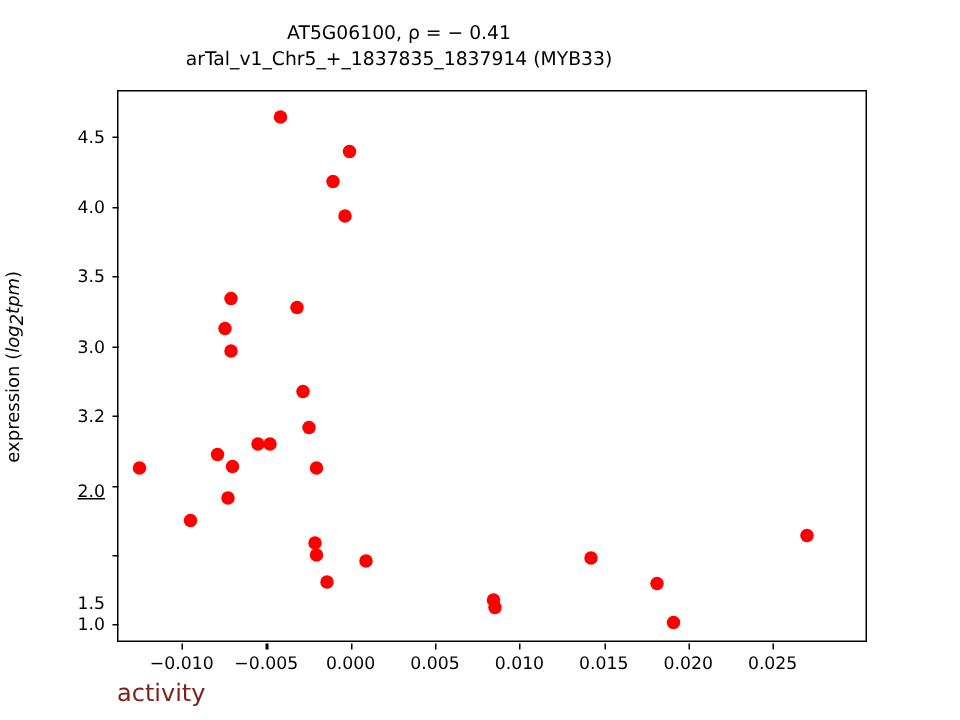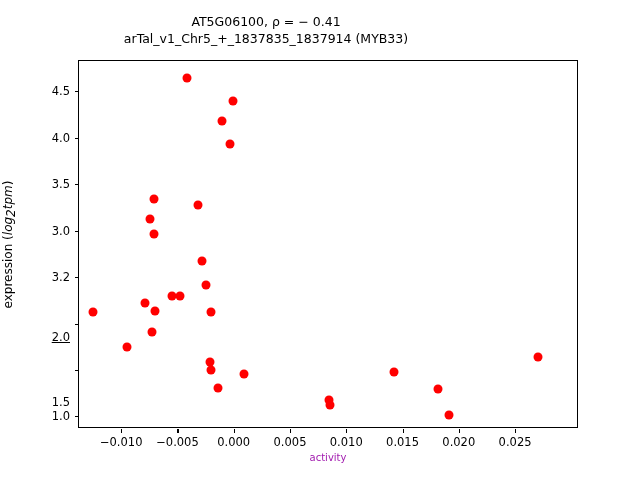--- a/index.html
+++ b/index.html
@@ -87,23 +87,23 @@
     font-size: 11.5px;
     color: #000000;
     transform: translate(-100%, -50%);
     white-space: nowrap;
   }
   #xlabel {
     position: absolute;
     left: 78px;
     top: 452px;
     width: 500px;
-    text-align: center;
-    font-size: 10px;
-    color: #a21caf;
+    text-align: left;
+    font-size: 16px;
+    color: #7f1d1d;
   }
   #ylabel {
     position: absolute;
     left: 0px;
     top: 60px;
     height: 368px;
     width: 20px;
     display: flex;
     align-items: center;
     justify-content: center;
@@ -177,21 +177,21 @@
         <div class="xtick-label" style="left: 379.81px;">0.020</div>
         <div class="xtick-mark" style="left: 436.08px;"></div>
         <div class="xtick-label" style="left: 436.08px;">0.025</div>
       </div>
     <div id="yticks-container">
         <div class="ytick-mark" style="top: 355.37px;"></div>
         <div class="ytick-label" style="top: 355.37px;">1.0</div>
         <div class="ytick-mark" style="top: 308.94px;"></div>
         <div class="ytick-label" style="top: 308.94px; margin-top: 32px;">1.5</div>
         <div class="ytick-mark" style="top: 262.51px;"></div>
-        <div class="ytick-label" style="top: 276px; text-decoration: underline;">2.0</div>
+        <div class="ytick-label" style="top: 266px; text-decoration: underline;">2.0</div>
         <div class="ytick-mark" style="top: 216.08px;"></div>
         <div class="ytick-label" style="top: 216.08px;">3.2</div>
         <div class="ytick-mark" style="top: 169.65px;"></div>
         <div class="ytick-label" style="top: 169.65px;">3.0</div>
         <div class="ytick-mark" style="top: 123.22px;"></div>
         <div class="ytick-label" style="top: 123.22px;">3.5</div>
         <div class="ytick-mark" style="top: 76.79px;"></div>
         <div class="ytick-label" style="top: 76.79px;">4.0</div>
         <div class="ytick-mark" style="top: 30.36px;"></div>
         <div class="ytick-label" style="top: 30.36px;">4.5</div>

